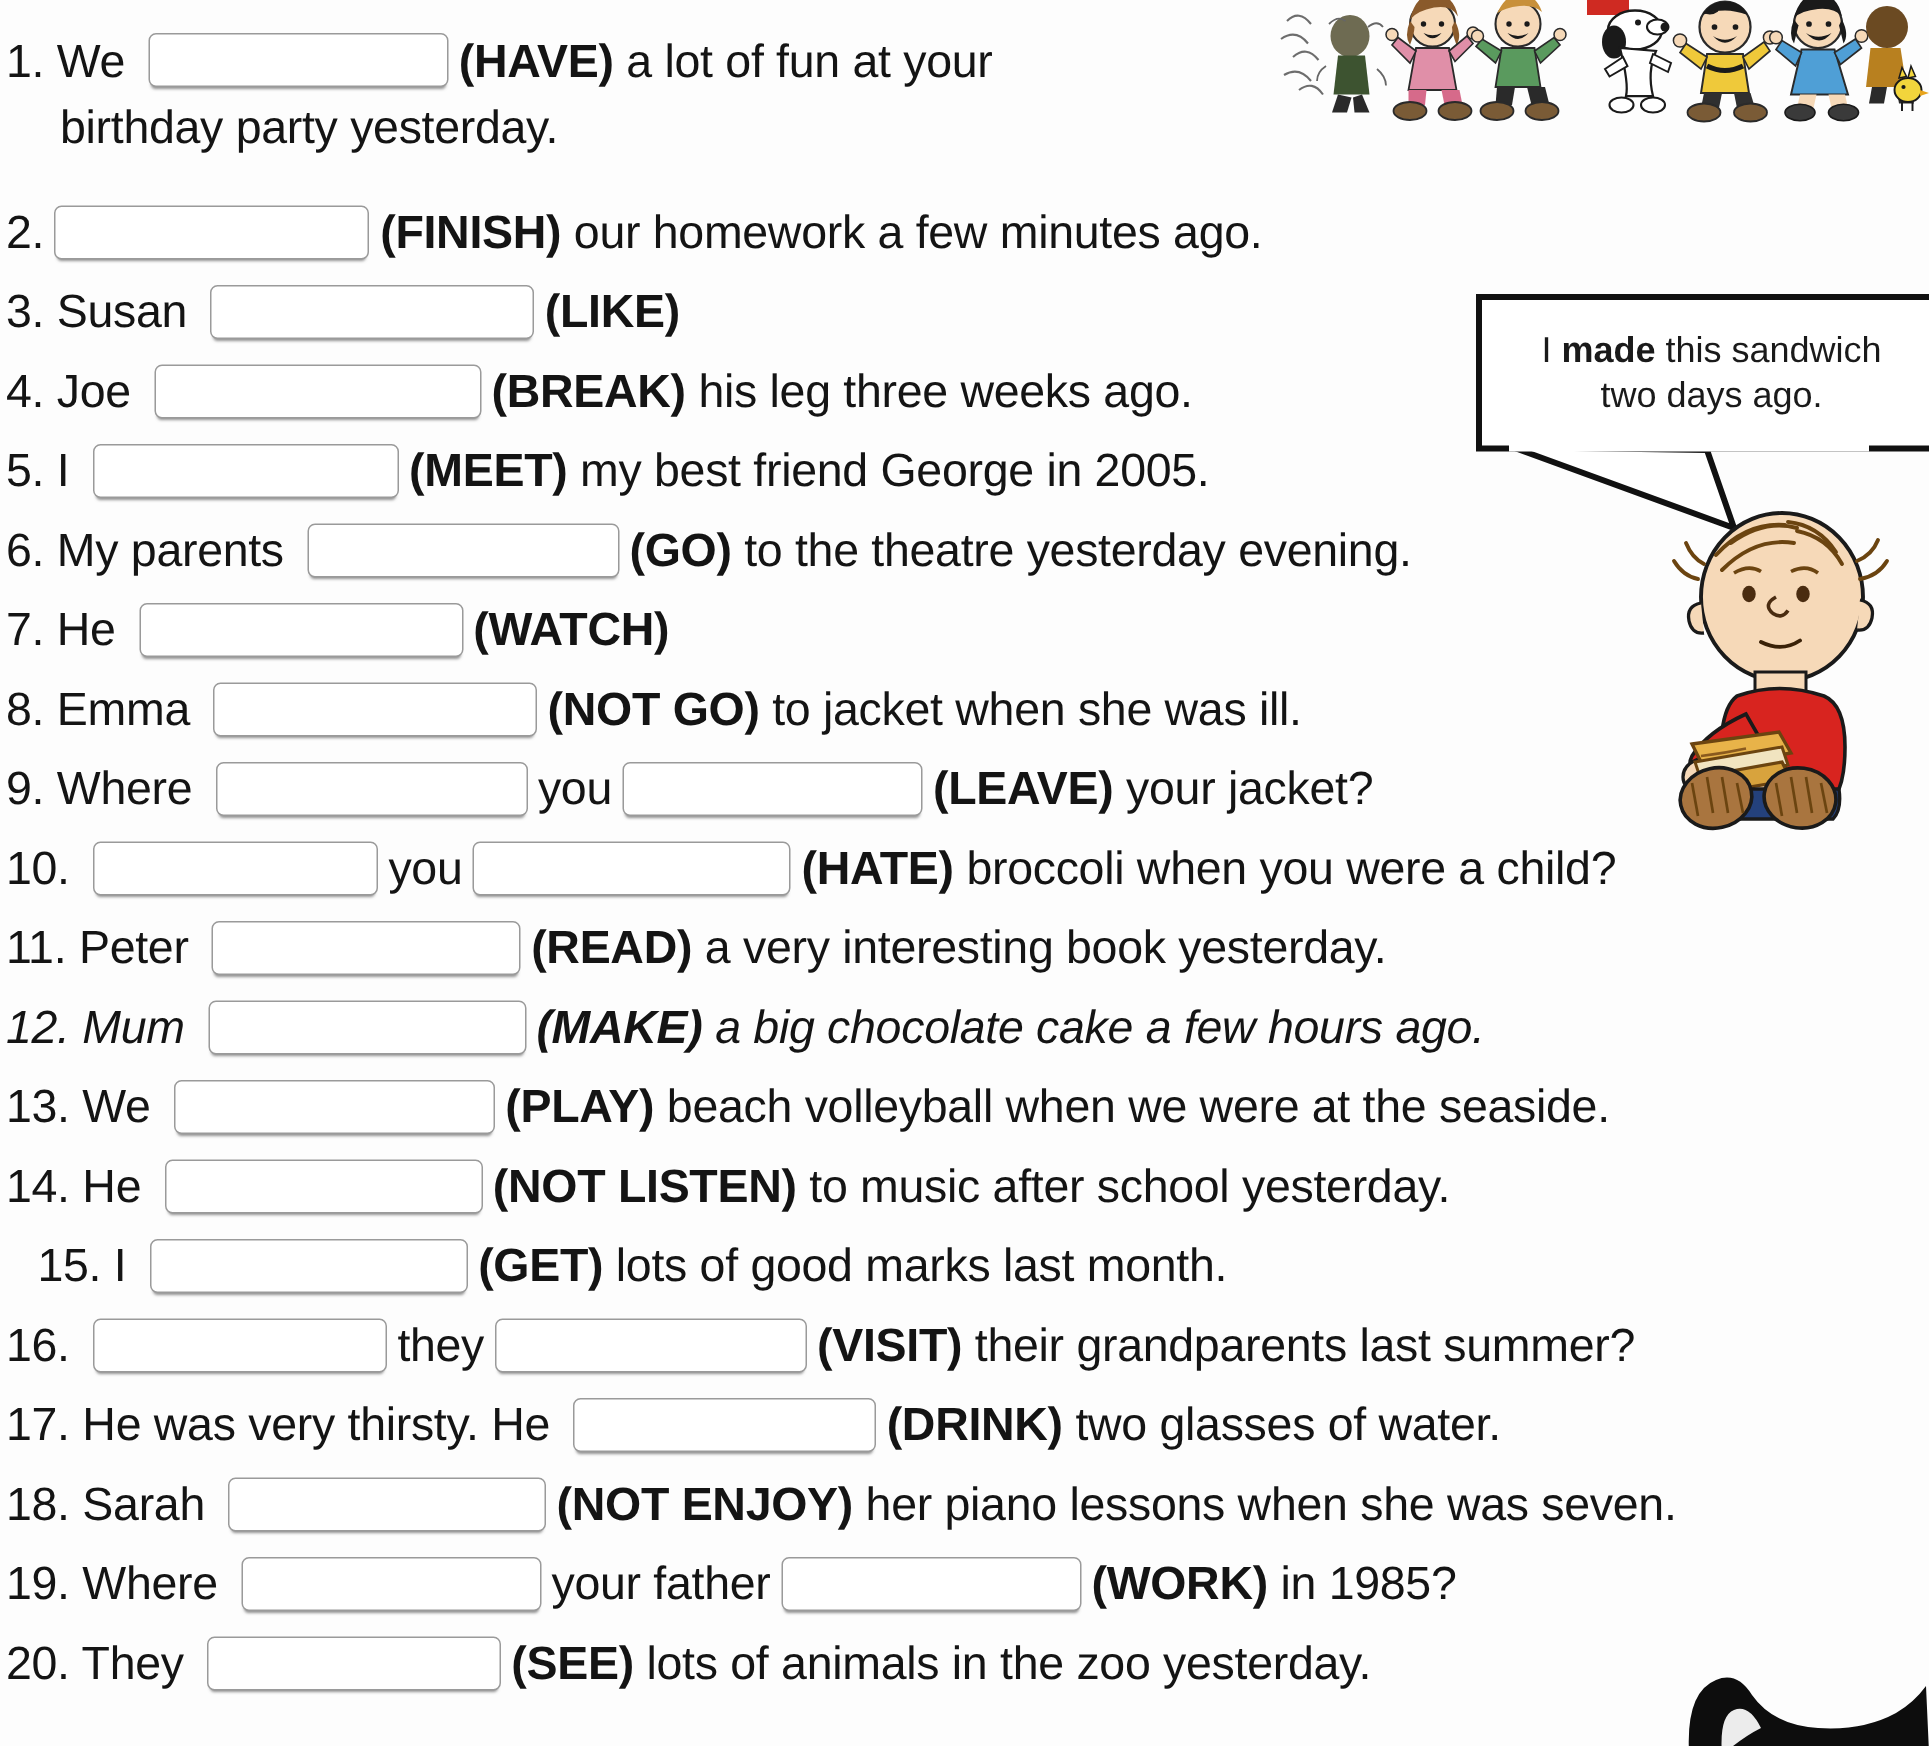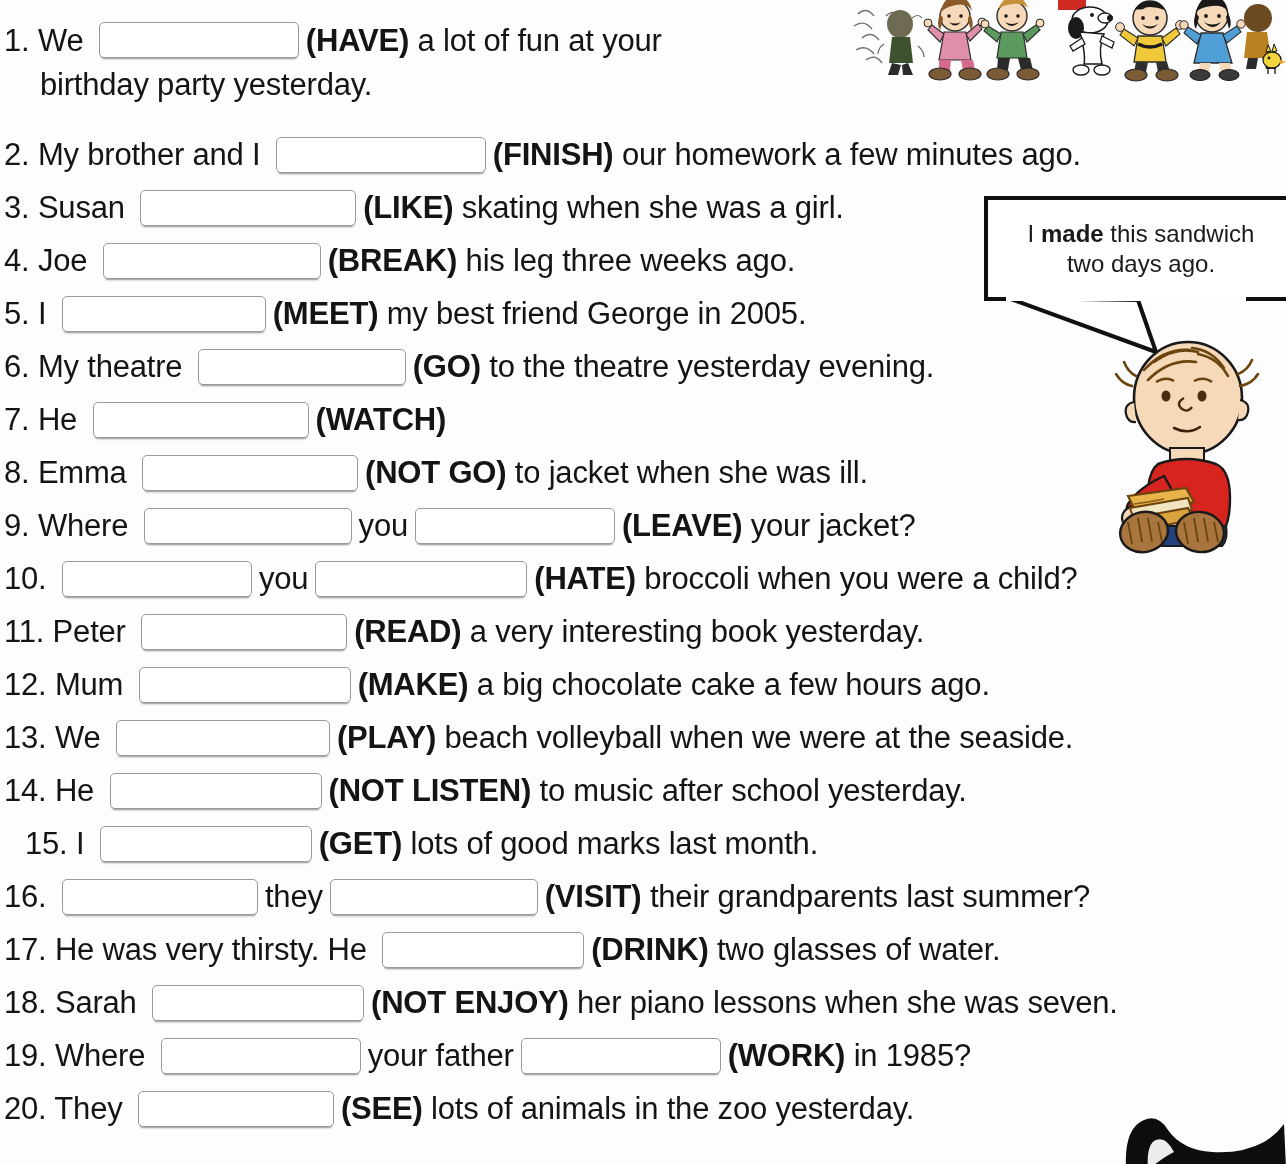--- a/index.html
+++ b/index.html
@@ -233,31 +233,31 @@
         <path d="M420 58 l2 -8 l3 7z" fill="#f2d53c" stroke="#1a1a1a" stroke-width="1"></path>
         <circle cx="417" cy="64" r="1.4" fill="#1a1a1a"></circle>
         <path d="M428 66 l6 2 l-6 2z" fill="#e8a41c"></path>
         <path d="M416 74 v6 M423 74 v6" stroke="#1a1a1a" stroke-width="1.3"></path>
       </g>
     </svg>
   </div>
 
   <div id="worksheet">
       <div class="qline two-row"><span style="display: inline-flex; align-items: center;"><span class="qnum">1.</span><span class="txt"> We </span><span class="blank" tabindex="0" style="width: 200px;"></span><span class="txt bold">(HAVE)</span><span class="txt"> a lot of fun at your</span></span><div class="row2"><span class="txt">birthday party yesterday.</span></div></div>
-      <div class="qline"><span style="display: inline-flex; align-items: center;"><span class="qnum">2.</span><span class="txt"> My brother and I </span><span class="blank" tabindex="0" style="width: 210px;"></span><span class="txt bold">(FINISH)</span><span class="txt"> our homework a few minutes ago.</span></span></div>
-      <div class="qline"><span style="display: inline-flex; align-items: center;"><span class="qnum">3.</span><span class="txt"> Susan </span><span class="blank" tabindex="0" style="width: 216px;"></span><span class="txt bold">(LIKE)</span><span class="txt"> skating when she was a girl.</span></span></div>
+      <div class="qline"><span style="display: inline-flex; align-items: center;"><span class="qnum">2.</span><span class="blank" tabindex="0" style="width: 210px;"></span><span class="txt bold">(FINISH)</span><span class="txt"> our homework a few minutes ago.</span></span></div>
+      <div class="qline"><span style="display: inline-flex; align-items: center;"><span class="qnum">3.</span><span class="txt"> Susan </span><span class="blank" tabindex="0" style="width: 216px;"></span><span class="txt bold">(LIKE)</span></span></div>
       <div class="qline"><span style="display: inline-flex; align-items: center;"><span class="qnum">4.</span><span class="txt"> Joe </span><span class="blank" tabindex="0" style="width: 218px;"></span><span class="txt bold">(BREAK)</span><span class="txt"> his leg three weeks ago.</span></span></div>
       <div class="qline"><span style="display: inline-flex; align-items: center;"><span class="qnum">5.</span><span class="txt"> I </span><span class="blank" tabindex="0" style="width: 204px;"></span><span class="txt bold">(MEET)</span><span class="txt"> my best friend George in 2005.</span></span></div>
-      <div class="qline"><span style="display: inline-flex; align-items: center;"><span class="qnum">6.</span><span class="txt"> My theatre </span><span class="blank" tabindex="0" style="width: 208px;"></span><span class="txt bold">(GO)</span><span class="txt"> to the theatre yesterday evening.</span></span></div>
+      <div class="qline"><span style="display: inline-flex; align-items: center;"><span class="qnum">6.</span><span class="txt"> My parents </span><span class="blank" tabindex="0" style="width: 208px;"></span><span class="txt bold">(GO)</span><span class="txt"> to the theatre yesterday evening.</span></span></div>
       <div class="qline"><span style="display: inline-flex; align-items: center;"><span class="qnum">7.</span><span class="txt"> He </span><span class="blank" tabindex="0" style="width: 216px;"></span><span class="txt bold">(WATCH)</span></span></div>
       <div class="qline"><span style="display: inline-flex; align-items: center;"><span class="qnum">8.</span><span class="txt"> Emma </span><span class="blank" tabindex="0" style="width: 216px;"></span><span class="txt bold">(NOT GO)</span><span class="txt"> to jacket when she was ill.</span></span></div>
       <div class="qline"><span style="display: inline-flex; align-items: center;"><span class="qnum">9.</span><span class="txt"> Where </span><span class="blank" tabindex="0" style="width: 208px;"></span><span class="txt">you</span><span class="blank" tabindex="0" style="width: 200px;"></span><span class="txt bold">(LEAVE)</span><span class="txt"> your jacket?</span></span></div>
       <div class="qline"><span style="display: inline-flex; align-items: center;"><span class="qnum">10.</span><span class="txt"> </span><span class="blank" tabindex="0" style="width: 190px;"></span><span class="txt">you</span><span class="blank" tabindex="0" style="width: 212px;"></span><span class="txt bold">(HATE)</span><span class="txt"> broccoli when you were a child?</span></span></div>
       <div class="qline"><span style="display: inline-flex; align-items: center;"><span class="qnum">11.</span><span class="txt"> Peter </span><span class="blank" tabindex="0" style="width: 206px;"></span><span class="txt bold">(READ)</span><span class="txt"> a very interesting book yesterday.</span></span></div>
-      <div class="qline"><span style="display: inline-flex; align-items: center;"><span class="qnum">12.</span><span class="txt"> Mum </span><span class="blank" tabindex="0" style="width: 212px;"></span><span class="txt bold">(MAKE)</span><span class="txt"> a big chocolate cake a few hours ago.</span></span></div>
+      <div class="qline"><span style="display: inline-flex; align-items: center; font-style: italic;"><span class="qnum">12.</span><span class="txt"> Mum </span><span class="blank" tabindex="0" style="width: 212px;"></span><span class="txt bold">(MAKE)</span><span class="txt"> a big chocolate cake a few hours ago.</span></span></div>
       <div class="qline"><span style="display: inline-flex; align-items: center;"><span class="qnum">13.</span><span class="txt"> We </span><span class="blank" tabindex="0" style="width: 214px;"></span><span class="txt bold">(PLAY)</span><span class="txt"> beach volleyball when we were at the seaside.</span></span></div>
       <div class="qline"><span style="display: inline-flex; align-items: center;"><span class="qnum">14.</span><span class="txt"> He </span><span class="blank" tabindex="0" style="width: 212px;"></span><span class="txt bold">(NOT LISTEN)</span><span class="txt"> to music after school yesterday.</span></span></div>
       <div class="qline"><span style="display: inline-flex; align-items: center; margin-left: 21px;"><span class="qnum">15.</span><span class="txt"> I </span><span class="blank" tabindex="0" style="width: 212px;"></span><span class="txt bold">(GET)</span><span class="txt"> lots of good marks last month.</span></span></div>
       <div class="qline"><span style="display: inline-flex; align-items: center;"><span class="qnum">16.</span><span class="txt"> </span><span class="blank" tabindex="0" style="width: 196px;"></span><span class="txt">they</span><span class="blank" tabindex="0" style="width: 208px;"></span><span class="txt bold">(VISIT)</span><span class="txt"> their grandparents last summer?</span></span></div>
       <div class="qline"><span style="display: inline-flex; align-items: center;"><span class="qnum">17.</span><span class="txt"> He was very thirsty. He </span><span class="blank" tabindex="0" style="width: 202px;"></span><span class="txt bold">(DRINK)</span><span class="txt"> two glasses of water.</span></span></div>
       <div class="qline"><span style="display: inline-flex; align-items: center;"><span class="qnum">18.</span><span class="txt"> Sarah </span><span class="blank" tabindex="0" style="width: 212px;"></span><span class="txt bold">(NOT ENJOY)</span><span class="txt"> her piano lessons when she was seven.</span></span></div>
       <div class="qline"><span style="display: inline-flex; align-items: center;"><span class="qnum">19.</span><span class="txt"> Where </span><span class="blank" tabindex="0" style="width: 200px;"></span><span class="txt">your father</span><span class="blank" tabindex="0" style="width: 200px;"></span><span class="txt bold">(WORK)</span><span class="txt"> in 1985?</span></span></div>
       <div class="qline"><span style="display: inline-flex; align-items: center;"><span class="qnum">20.</span><span class="txt"> They </span><span class="blank" tabindex="0" style="width: 196px;"></span><span class="txt bold">(SEE)</span><span class="txt"> lots of animals in the zoo yesterday.</span></span></div>
     </div>
 

